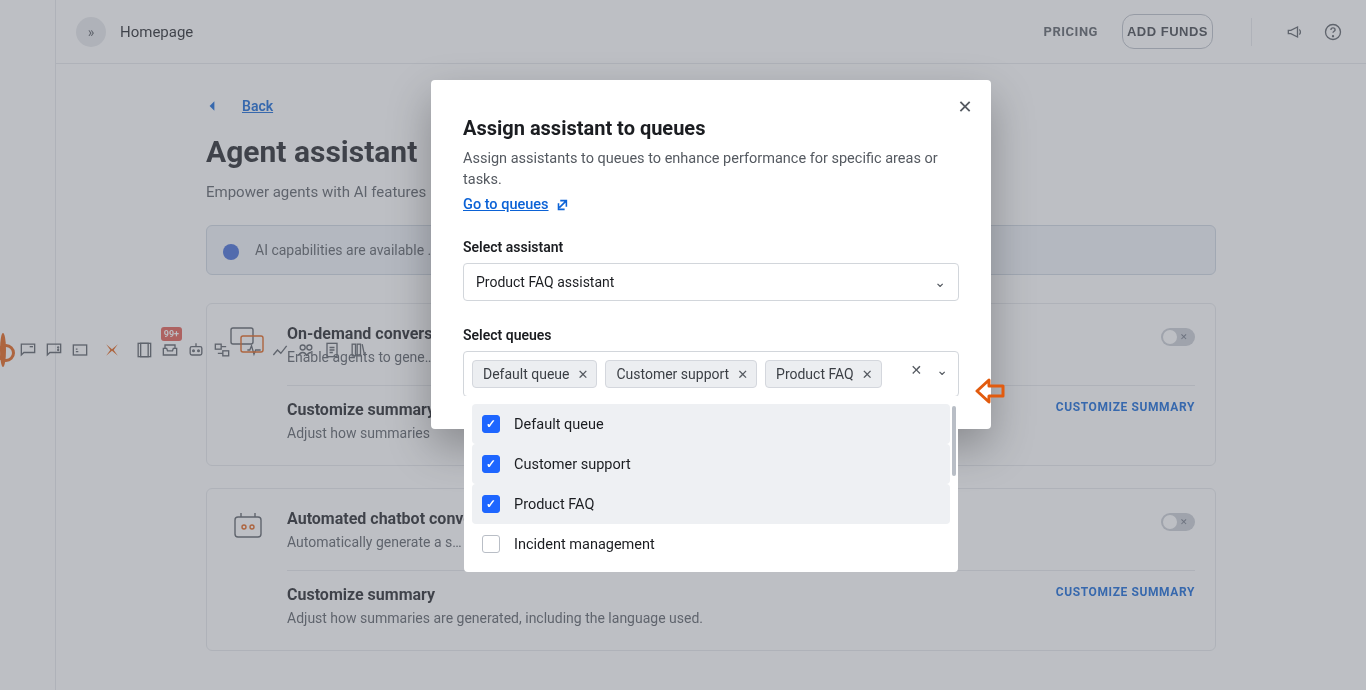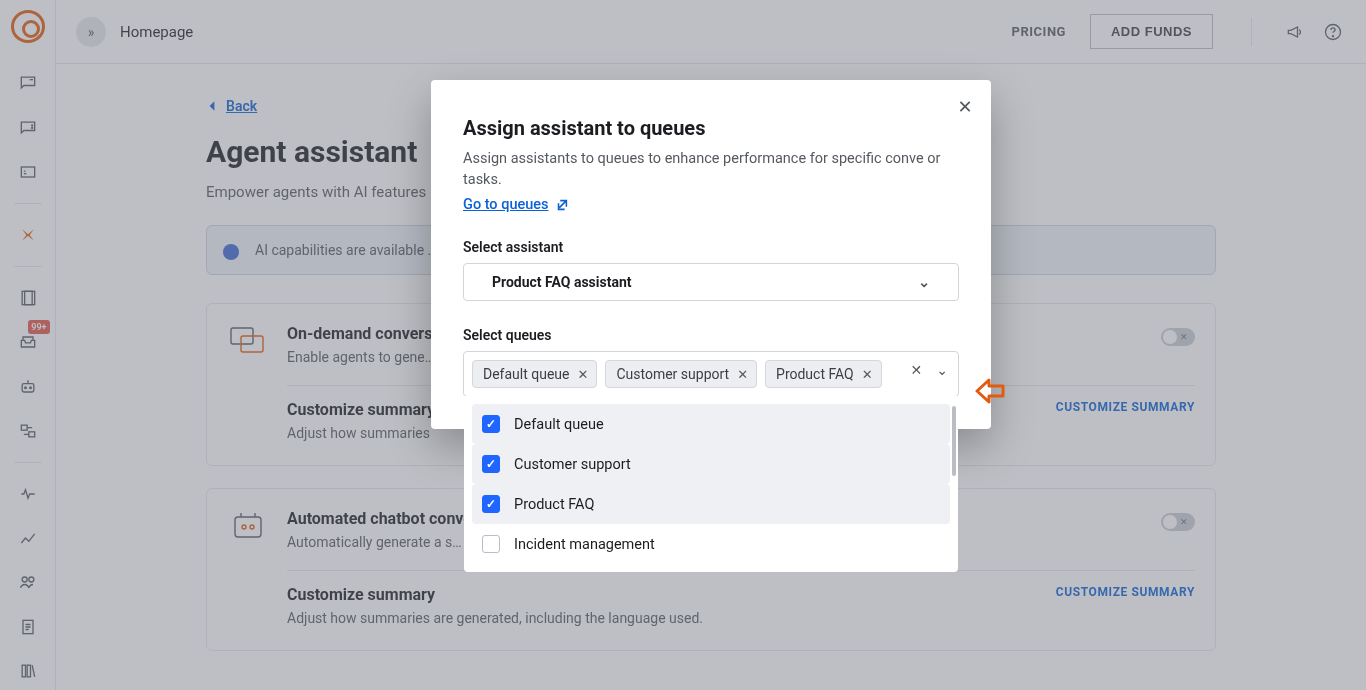--- a/index.html
+++ b/index.html
@@ -36,21 +36,21 @@
     position:relative;
   }
   
   .left-rail{
     position:absolute;
     left:0; top:0;
     width:56px; height:690px;
     background:#fff;
     border-right:1px solid var(--gray-200);
     display:flex;
-    flex-direction:column;
+    flex-direction:row;
     align-items:center;
     padding-top:10px;
     gap:6px;
   }
   .rail-logo{
     width:34px;height:34px;
     border:3px solid var(--orange-600);
     border-radius:50%;
     position:relative;
   }
@@ -111,22 +111,22 @@
   .topbar-link{
     color:var(--gray-600);
     font-weight:700;
     letter-spacing:.5px;
     font-size:13px;
     margin-right:24px;
     margin-left:7px;
   }
   .topbar-outline-btn{
     border:1px solid var(--gray-400,#b9bec6);
-    border-radius:0;
-    padding:9px 20px;
+    border-radius:12px;
+    padding:9px 4px;
     color:var(--gray-700);
     font-weight:700;
     letter-spacing:.5px;
     font-size:13px;
     background:transparent;
     margin-right:20px;
   }
   .topbar-divider{width:1px;height:28px;background:var(--gray-200);margin:0 18px;}
   .topbar-icon{
     width:26px;height:26px;color:var(--gray-600);
@@ -136,21 +136,21 @@
   .topbar-icon svg{width:20px;height:20px;stroke:currentColor;fill:none;stroke-width:1.6;}
   
   .page{
     position:absolute;
     left:56px; top:64px;
     width:1310px; height:626px;
     padding:34px 150px 0 150px;
     color:var(--gray-900);
   }
   .back-link{
-    display:flex;align-items:center;gap:8px;
+    display:flex;align-items:center;gap:24px;
     color:var(--blue-link);
     font-weight:600;
     font-size:14px;
     text-decoration:underline;
     margin-bottom:20px;
   }
   .back-link svg{width:12px;height:12px;fill:var(--blue-link);}
   .page-h1{font-size:30px;font-weight:700;margin:0 0 14px 0;}
   .page-sub{color:var(--gray-600);font-size:15px;margin-bottom:24px;}
   .info-banner{
@@ -227,22 +227,22 @@
   }
   .modal-body{padding:36px 32px 32px 32px;}
   .modal-title{font-size:20px;font-weight:700;margin:0 0 8px 0;}
   .modal-desc{color:var(--gray-600);font-size:14.5px;line-height:1.45;margin:0 0 6px 0;}
   .modal-link{color:var(--blue-link);font-weight:500;text-decoration:underline;font-size:14.5px;display:inline-flex;align-items:center;gap:6px;}
   .modal-link svg{width:14px;height:14px;stroke:var(--blue-link);fill:none;stroke-width:1.8;}
   .field-label{font-size:14px;font-weight:600;margin:26px 0 8px 0;}
   .select-box{
     border:1px solid var(--gray-300);
     border-radius:4px;
-    padding:10px 28px;
-    display:flex;align-items:center;justify-content:space-between;font-weight:bold;
+    padding:10px 12px;
+    display:flex;align-items:center;justify-content:space-between;
   }
   .select-box .chev{color:var(--gray-600);}
   .multiselect{
     border:1px solid var(--gray-300);
     border-radius:4px;
     padding:8px 60px 8px 8px;
     position:relative;
     display:flex;flex-wrap:wrap;gap:8px;
   }
   .chip{
@@ -477,21 +477,21 @@
     </div>
   </section>
 </main>
 
 <div class="overlay"></div>
 
 <div class="modal">
   <div class="modal-close">✕</div>
   <div class="modal-body">
     <h2 class="modal-title">Assign assistant to queues</h2>
-    <p class="modal-desc">Assign assistants to queues to enhance performance for specific conve or tasks.</p>
+    <p class="modal-desc">Assign assistants to queues to enhance performance for specific areas or tasks.</p>
     <a class="modal-link">
       <span>Go to queues</span>
       <svg viewBox="0 0 16 16">
           <path d="M6 3h7v7M13 3l-8 8M4 6v7h7"></path>
         </svg>
     </a>
 
     <div class="field-label">Select assistant</div>
     <div class="select-box">
       <span>Product FAQ assistant</span>

